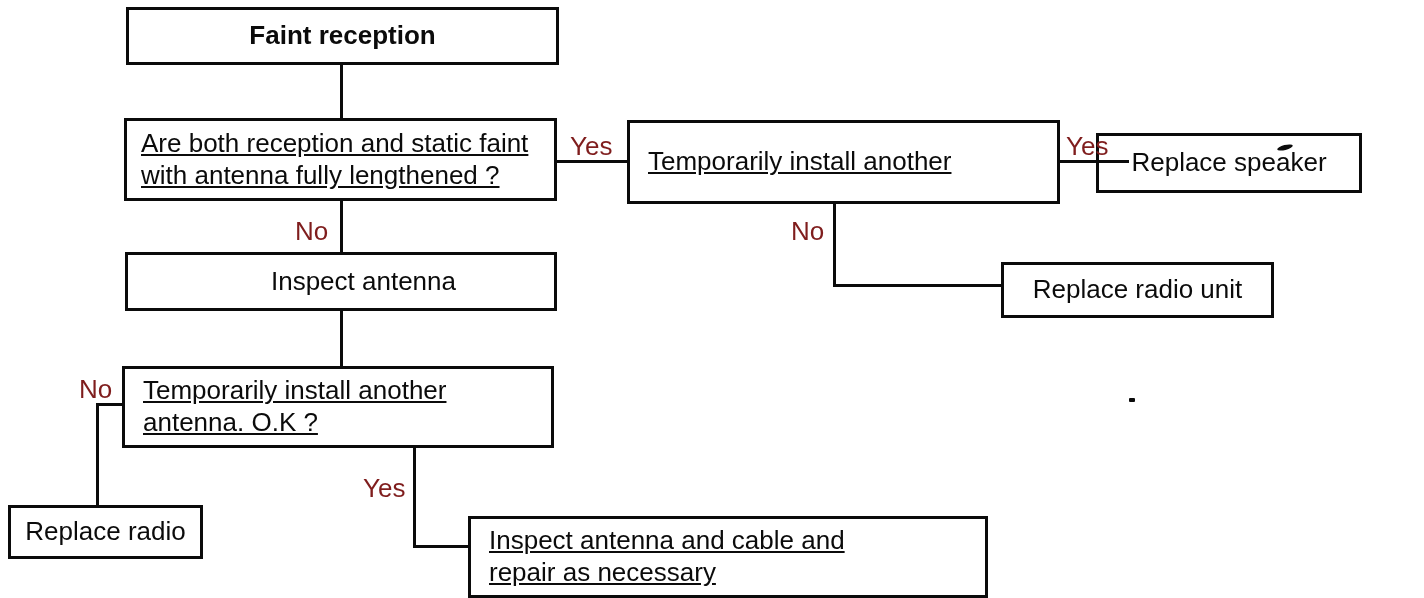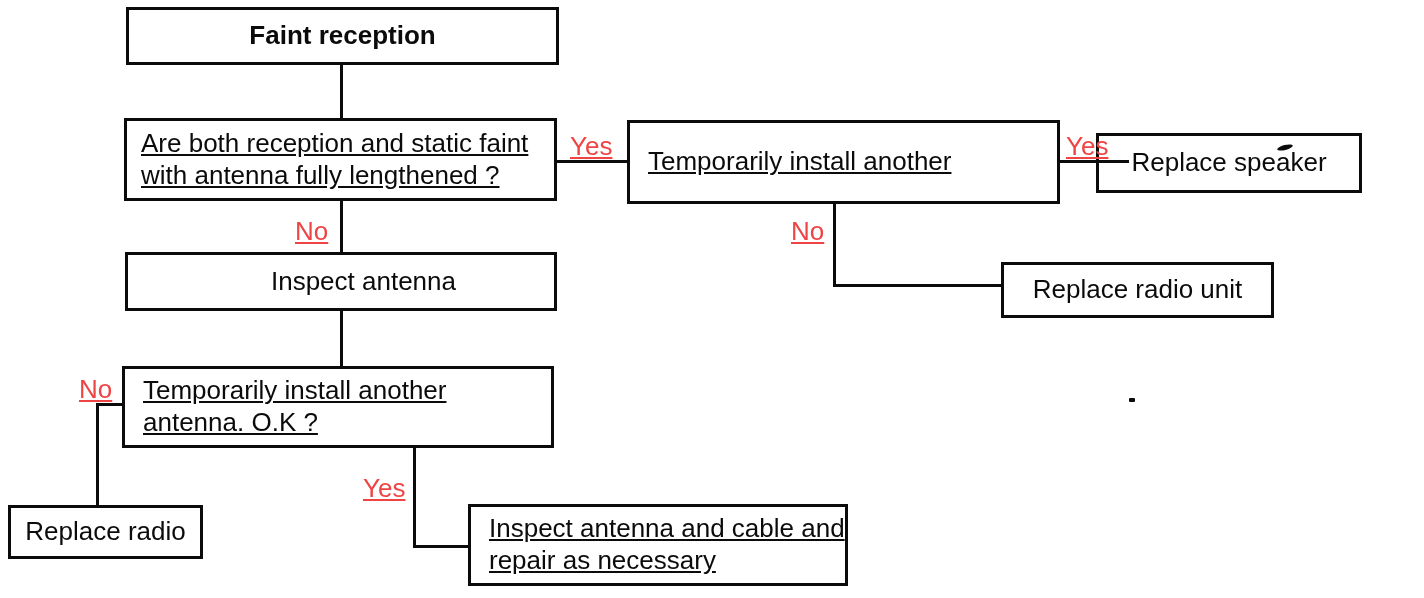--- a/index.html
+++ b/index.html
@@ -24,22 +24,21 @@
     line-height: 1.22;
   }
   .node.center { align-items: center; text-align: center; }
   .node.left   { align-items: flex-start; text-align: center; text-decoration: underline; }
   .node.bold   { font-weight: bold; }
   .node .ln { white-space: nowrap; }
   .edge-label {
     position: absolute;
     font-size: 26px;
     white-space: nowrap;
-    color: #ef4444;
-    text-decoration: underline;
+    color: #7f1d1d;
   }
   .line {
     position: absolute;
     background: #0b0b0b;
   }
   .artifact { position: absolute; background: #0b0b0b; }
 </style>
 </head>
 <body>
 
@@ -72,21 +71,21 @@
 
   <div class="node left" style="left:122px; top:366px; width:432px; height:82px; padding-left:18px;">
     <div class="ln">Temporarily install another</div>
     <div class="ln">antenna. O.K ?</div>
   </div>
 
   <div class="node center" style="left:8px; top:505px; width:195px; height:54px;">
     <div class="ln">Replace radio</div>
   </div>
 
-  <div class="node left" style="left:468px; top:504px; width:380px; height:82px; padding-left:18px;">
+  <div class="node left" style="left:468px; top:516px; width:520px; height:82px; padding-left:18px;">
     <div class="ln">Inspect antenna and cable and</div>
     <div class="ln">repair as necessary</div>
   </div>
 
   <div class="line" style="left:340px; top:64px; width:3px; height:55px;"></div>
 
   <div class="line" style="left:556px; top:160px; width:72px; height:3px;"></div>
 
   <div class="line" style="left:340px; top:199px; width:3px; height:54px;"></div>
 

